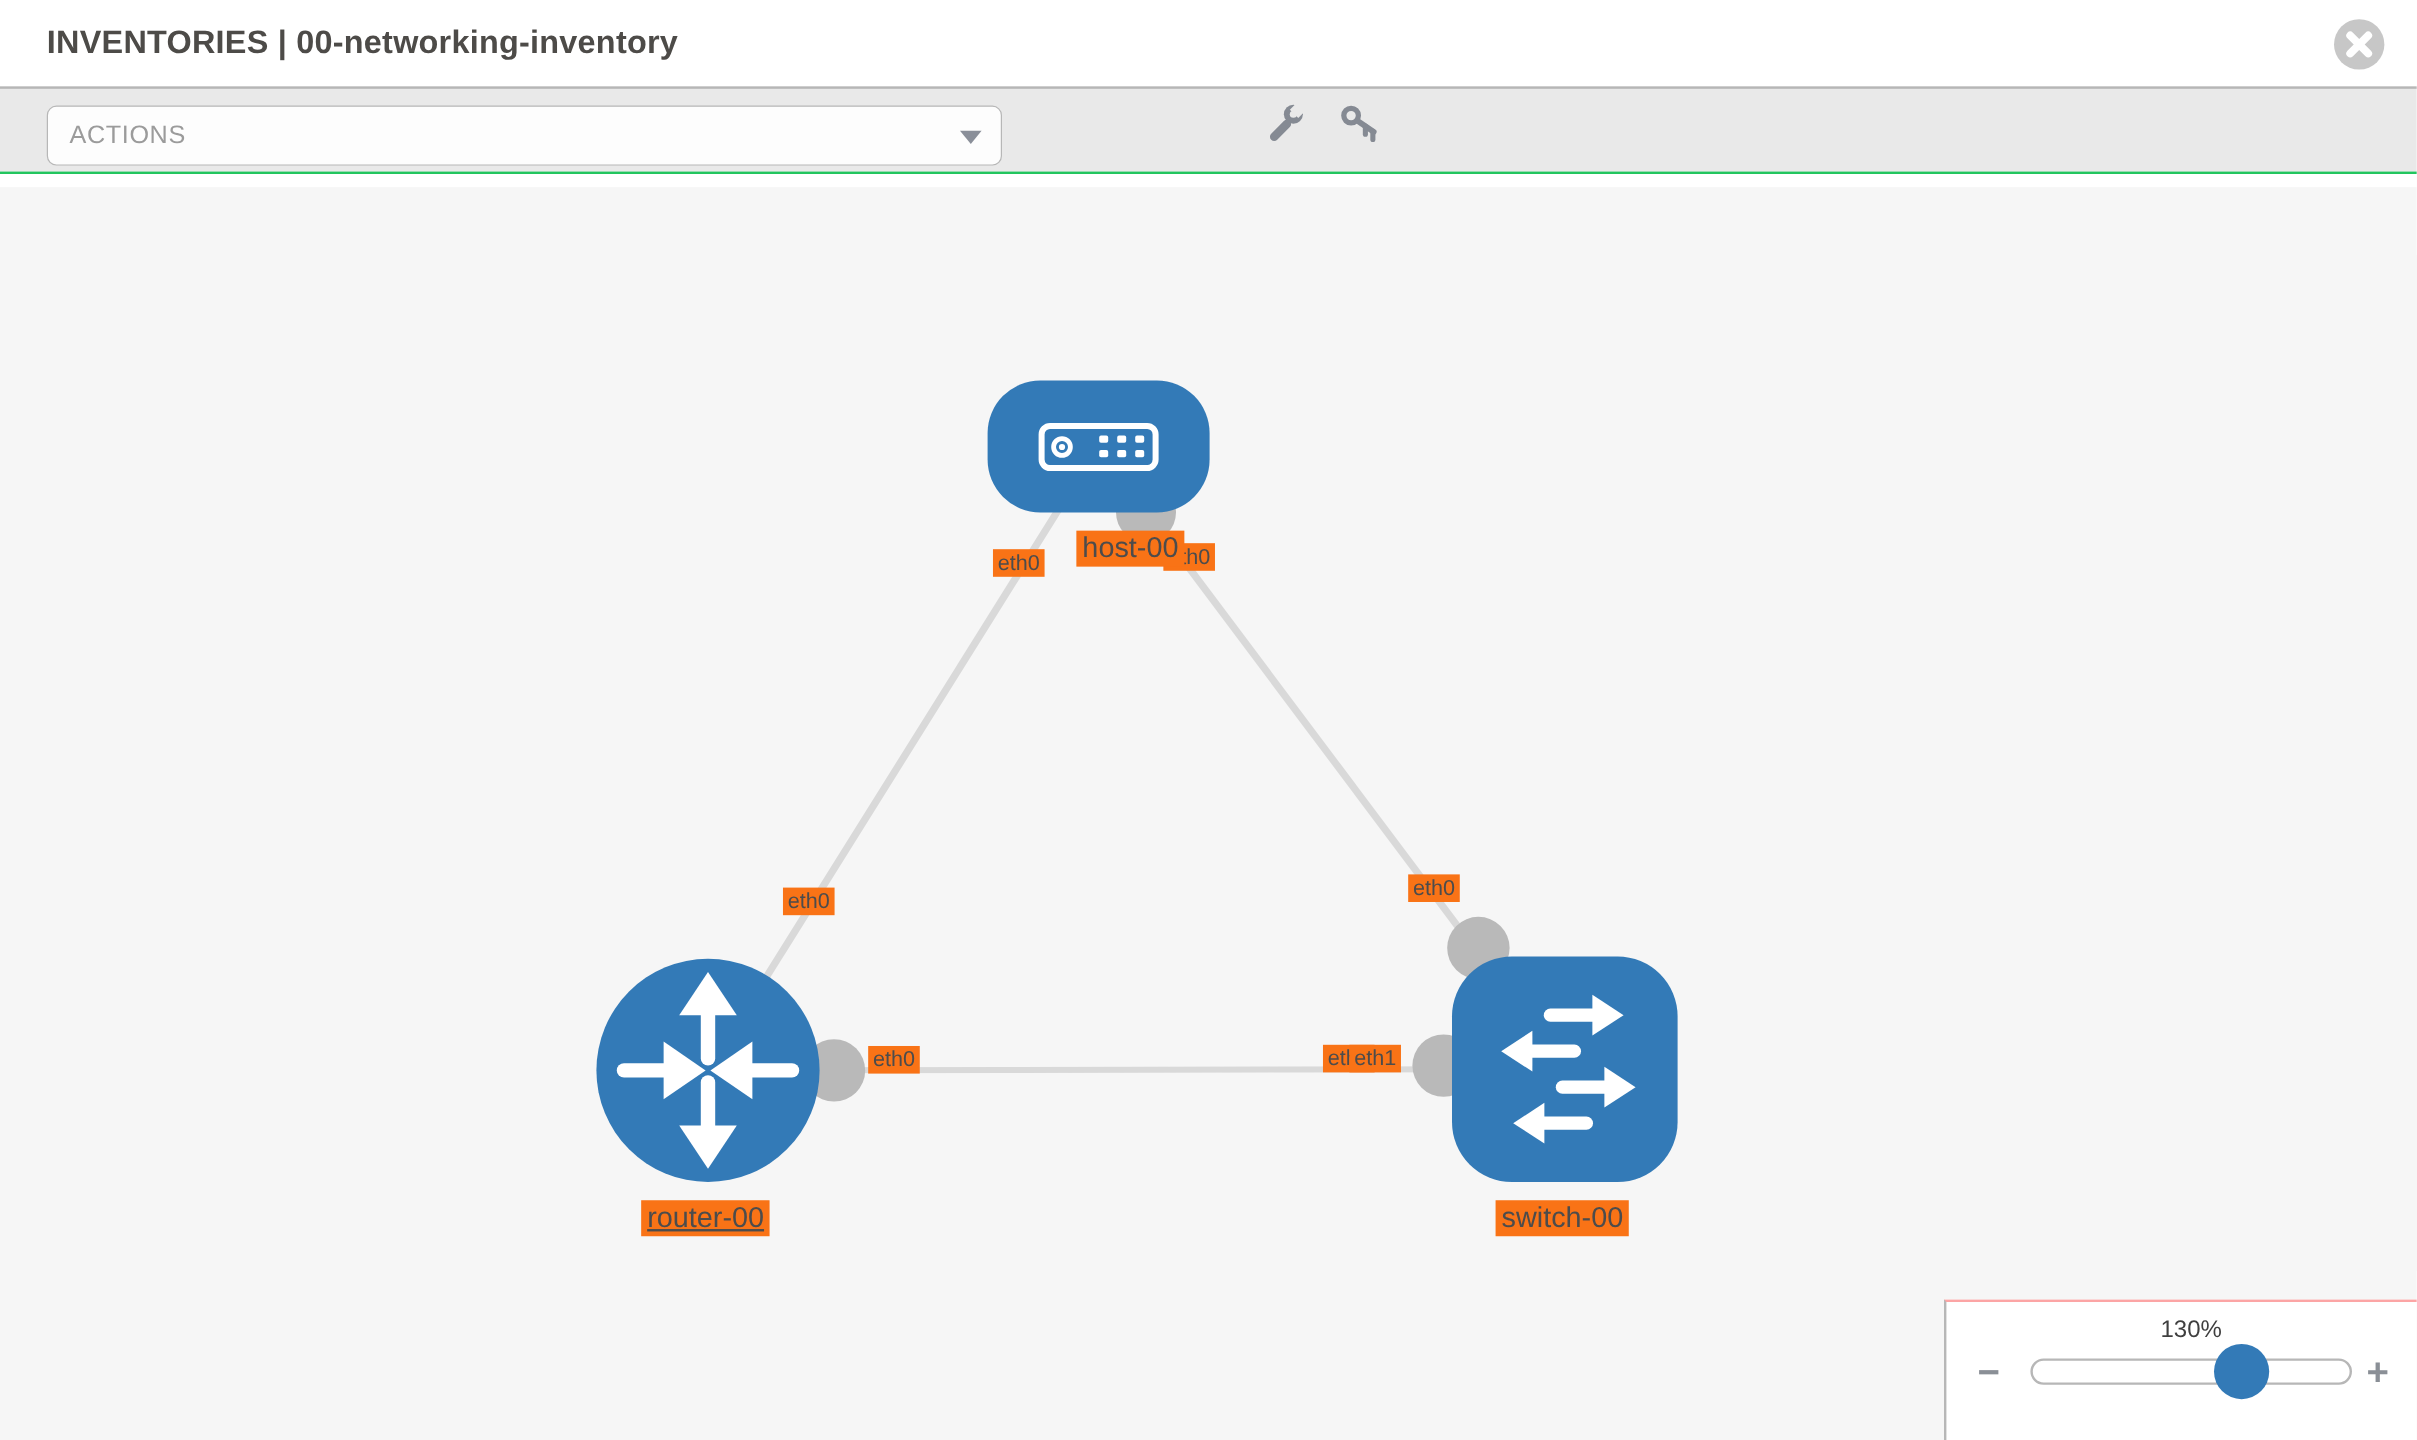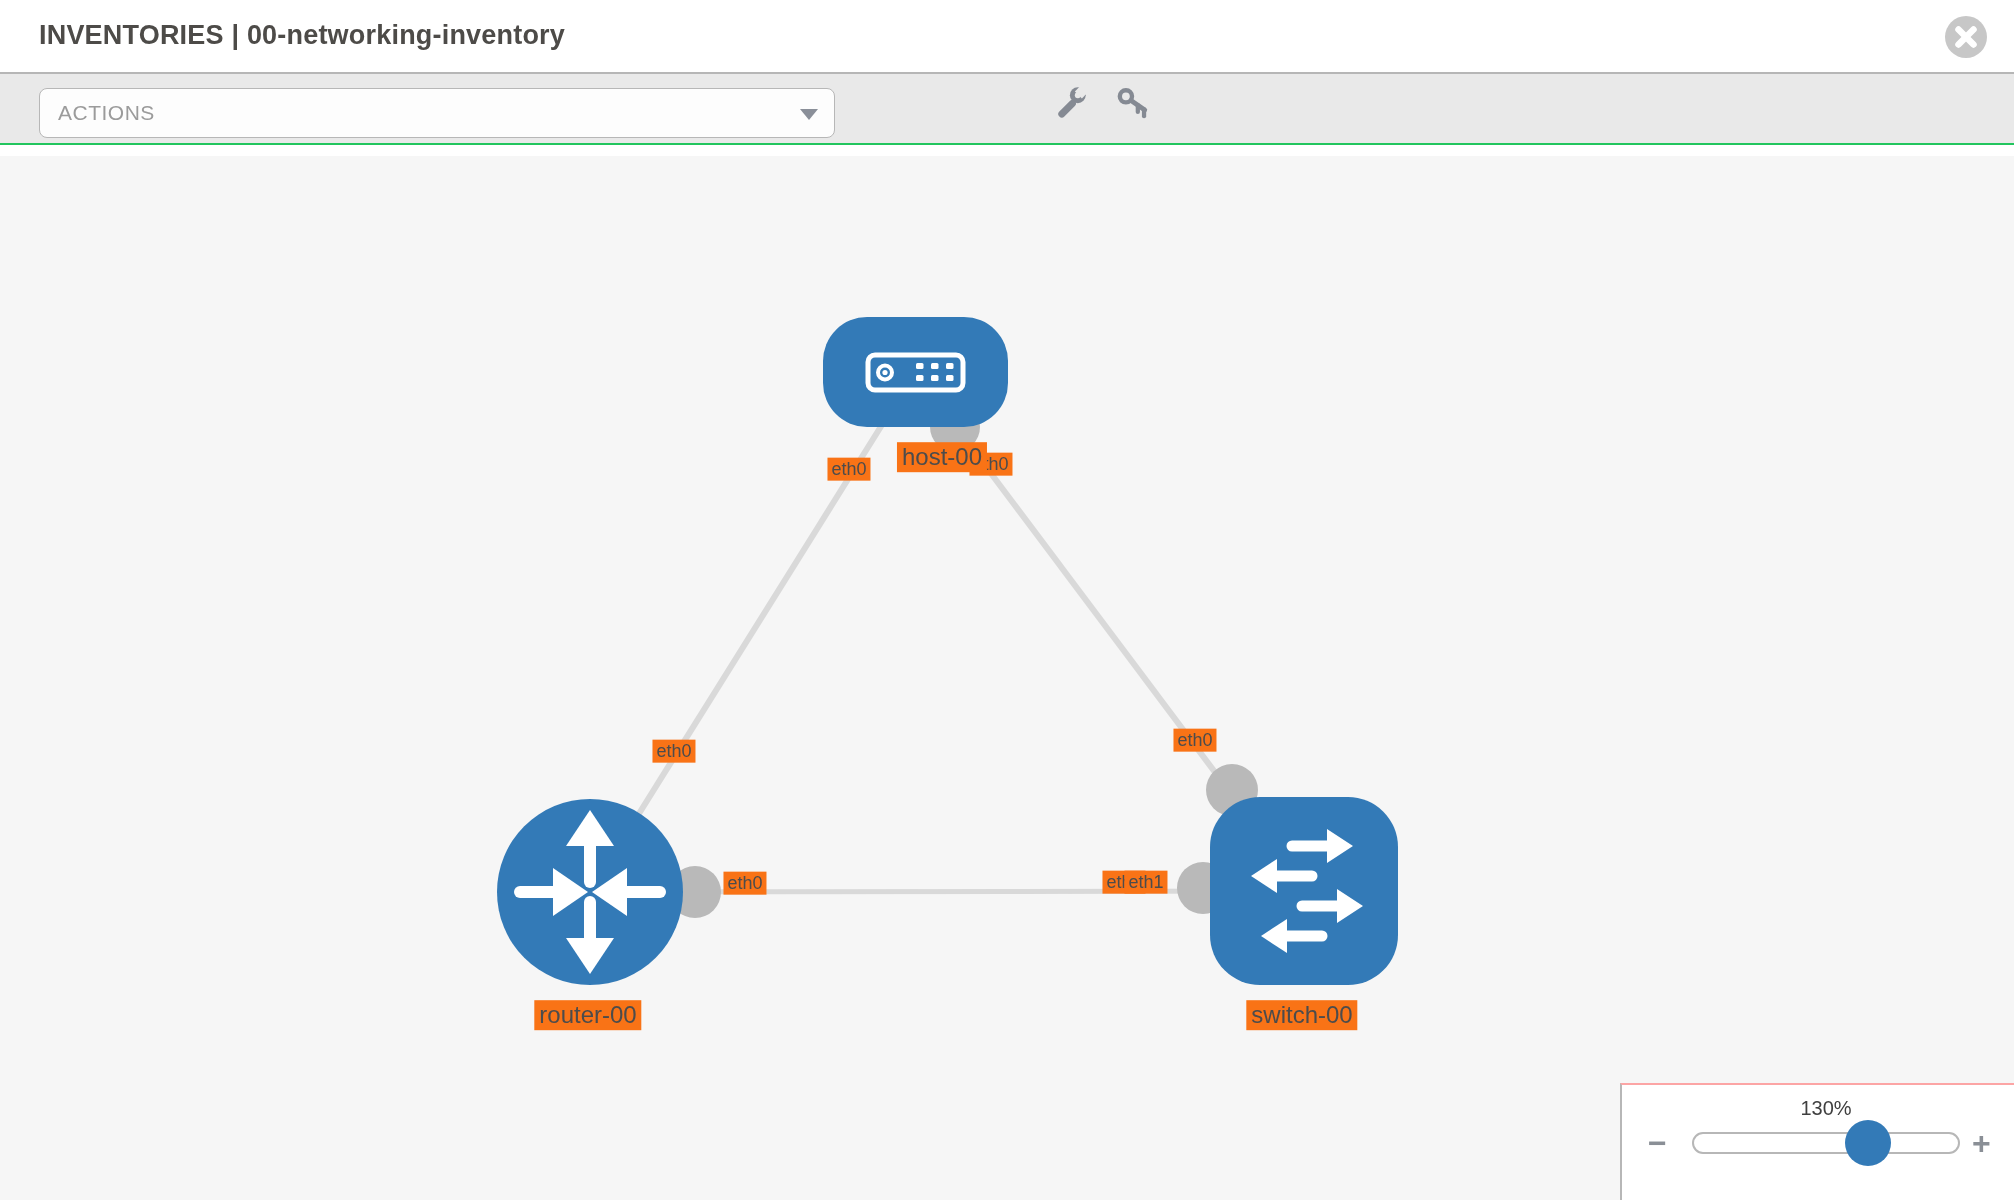--- a/index.html
+++ b/index.html
@@ -183,21 +183,21 @@
           <polygon points="1327,673 1327,707 1353,690"></polygon>
           <polygon points="1277,703 1277,737 1251,720"></polygon>
           <polygon points="1337,733 1337,767 1363,750"></polygon>
           <polygon points="1287,763 1287,797 1261,780"></polygon>
         </g>
       </g>
     </g>
   </svg>
 
   <div class="lbl n-lbl" style="left:917px;  top:301px;margin-left:25px;">host-00</div>
-  <div class="lbl n-lbl" style="left:588px;  top:859px;">router-00</div>
+  <div class="lbl n-lbl" style="left:588px;  top:859px;text-decoration:underline;">router-00</div>
   <div class="lbl n-lbl" style="left:1302px; top:859px;">switch-00</div>
 
   <div class="lbl e-lbl" style="left:849px;  top:313px;">eth0</div>
   <div class="lbl e-lbl" style="left:991px;  top:308px;">eth0</div>
   <div class="lbl e-lbl" style="left:674px;  top:595px;">eth0</div>
   <div class="lbl e-lbl" style="left:1195px; top:584px;">eth0</div>
   <div class="lbl e-lbl" style="left:745px;  top:727px;">eth0</div>
   <div class="lbl e-lbl" style="left:1124px; top:726px;">eth0</div>
   <div class="lbl e-lbl over" style="left:1146px; top:726px;">eth1</div>
 </div>

